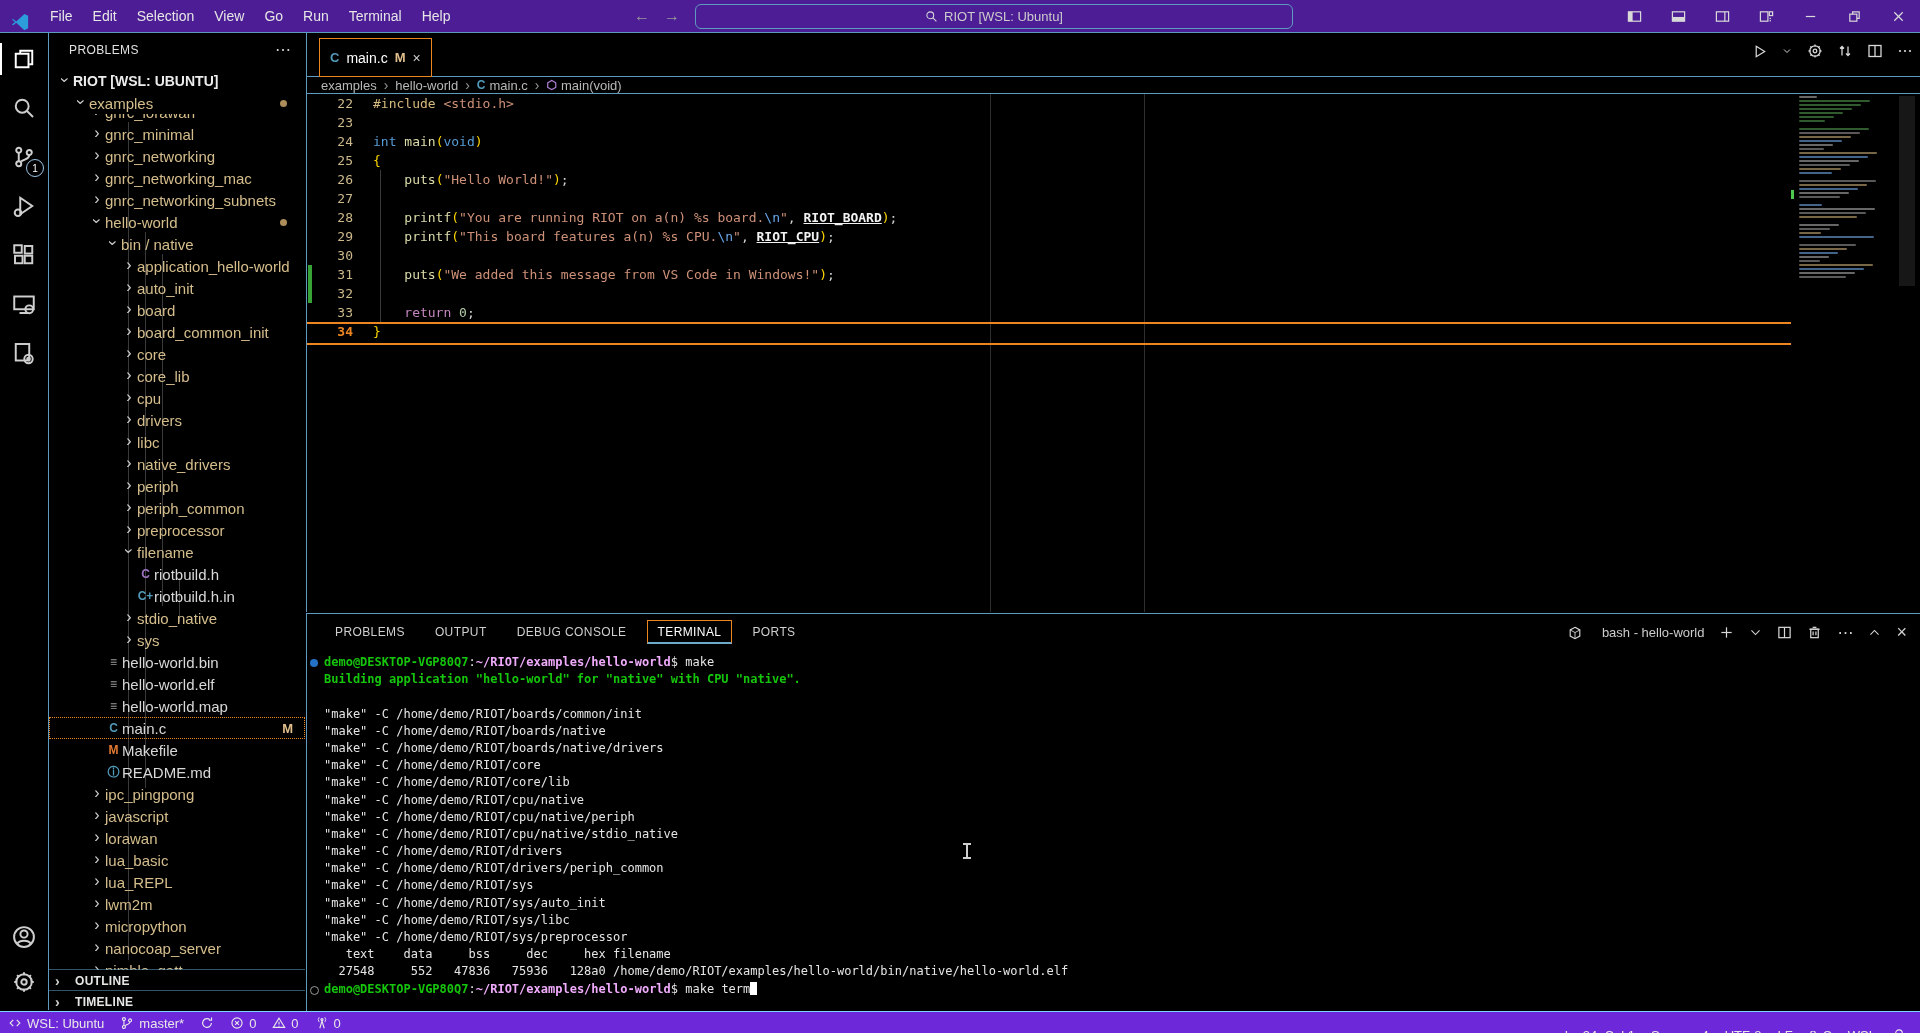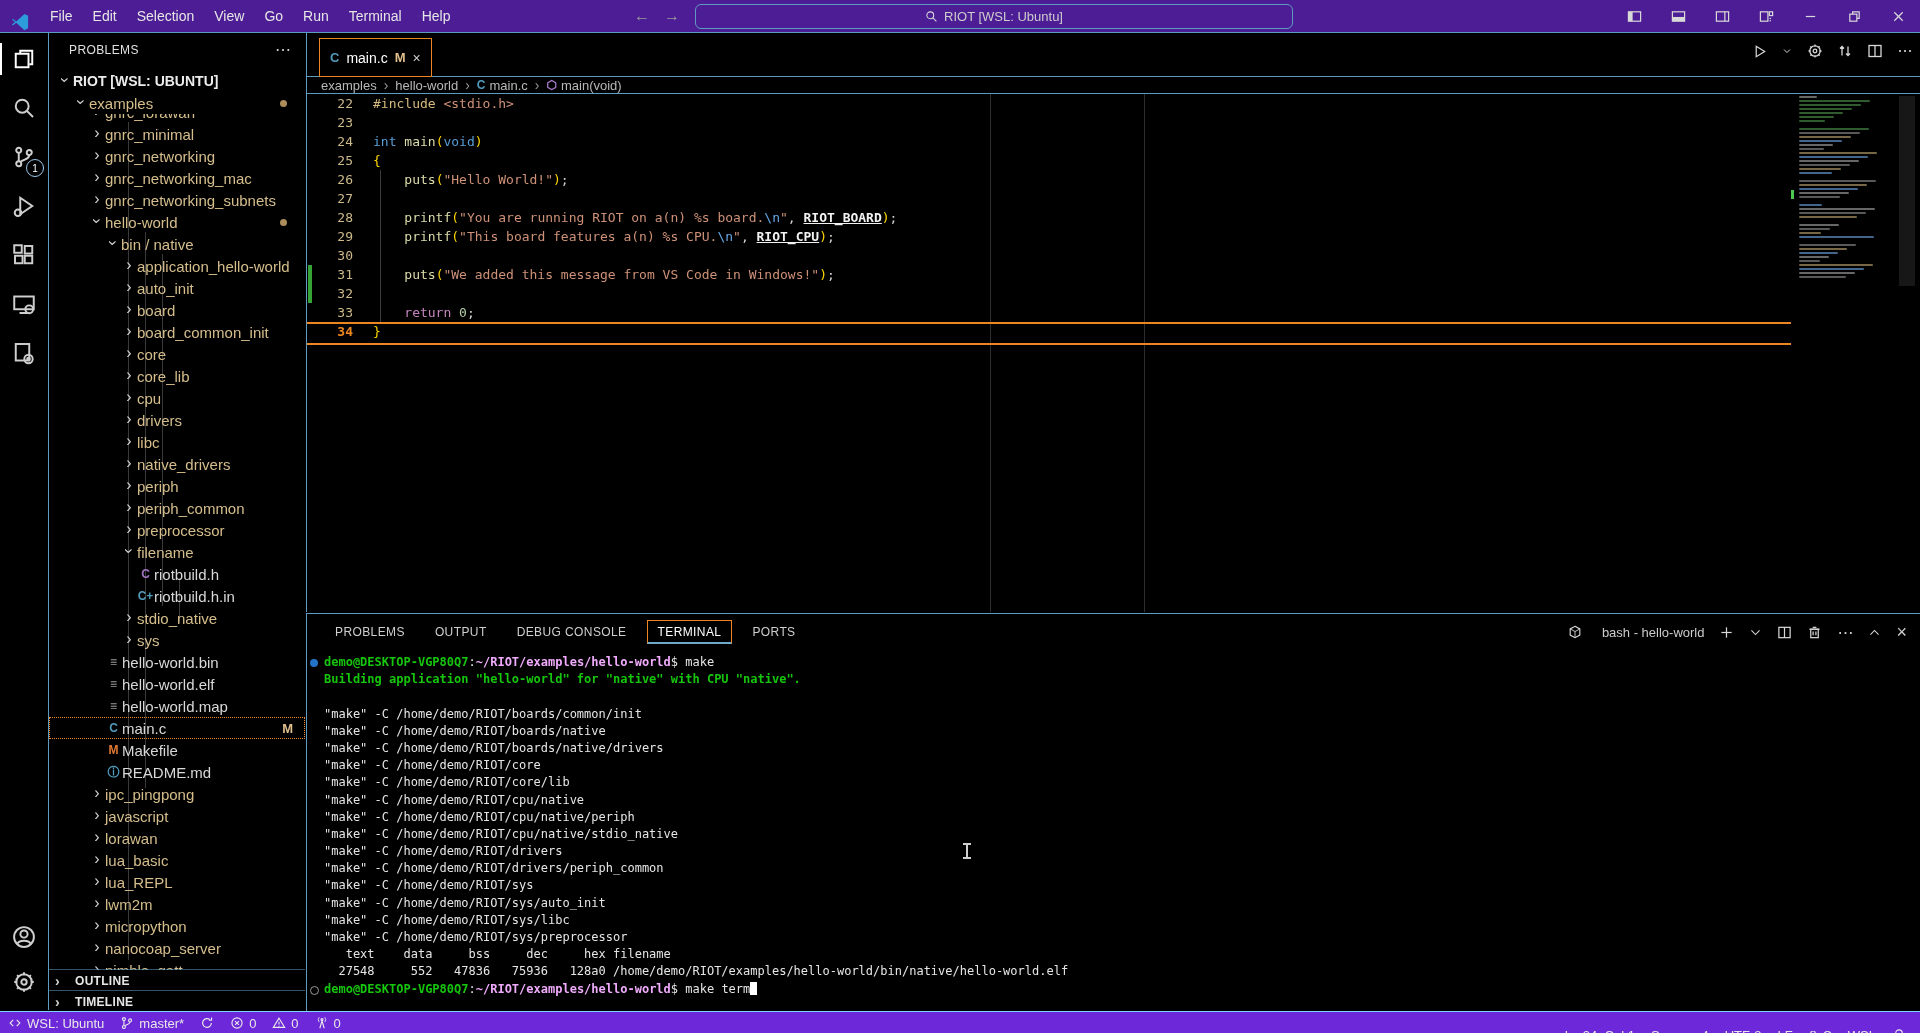--- a/index.html
+++ b/index.html
@@ -70,21 +70,21 @@
   .mm-line{height:2px;margin:2px 6px 0 8px;border-radius:1px;}
   #mm-marker{position:absolute;left:0;top:96px;width:3px;height:9px;background:#4CC94C;}
   #scrollbar{position:absolute;left:1587px;top:0;width:27px;height:518px;}
   #scroll-thumb{position:absolute;left:5px;top:2px;width:16px;height:190px;background:rgba(255,255,255,0.09);}
   
   #panel{left:306px;top:613px;width:1614px;height:397px;background:#000;border-top:1px solid #5E9BC0;border-left:1px solid #5E9BC0;}
   #panel-tabs{position:absolute;left:18px;top:0;height:36px;display:flex;align-items:center;gap:10px;}
   .ptab{padding:4px 10px;font-size:12px;letter-spacing:.4px;color:#cfcfcf;}
   .ptab.active{color:#fff;border:1px solid #ED8621;border-bottom:2px solid #6FA8C8;padding-bottom:3px;}
   #panel-actions{position:absolute;right:14px;top:0;height:36px;display:flex;align-items:center;gap:15px;color:#cfcfcf;}
-  #terminal-title{display:flex;align-items:flex-start;gap:20px;font-size:13px;color:#cccccc;}
+  #terminal-title{display:flex;align-items:flex-end;gap:20px;font-size:13px;color:#cccccc;}
   #terminal{position:absolute;left:0;top:40px;width:1600px;height:356px;font-family:"DejaVu Sans Mono",monospace;
             font-size:12px;}
   .trm-row{position:relative;height:17.2px;line-height:17.2px;white-space:pre;padding-left:17px;color:#E5E5E5;}
   .t-green{color:#16C60C;font-weight:bold;} .t-blue{color:#f0abfc;font-weight:bold;} .t-fg{color:#E5E5E5;}
   .deco{position:absolute;left:3px;top:5px;width:8px;height:8px;border-radius:50%;}
   .deco.filled{background:#2472C8;} .deco.hollow{border:1px solid #9a9a9a;width:7px;height:7px;}
   .blockcursor{display:inline-block;width:7px;height:13px;background:#fff;vertical-align:-2px;}
   #mouse-ibeam{position:absolute;left:966px;top:843px;width:2px;height:16px;background:#cfcfcf;}
   #mouse-ibeam::before,#mouse-ibeam::after{content:"";position:absolute;left:-3px;width:8px;height:2px;background:#cfcfcf;}
   #mouse-ibeam::after{bottom:0;}

